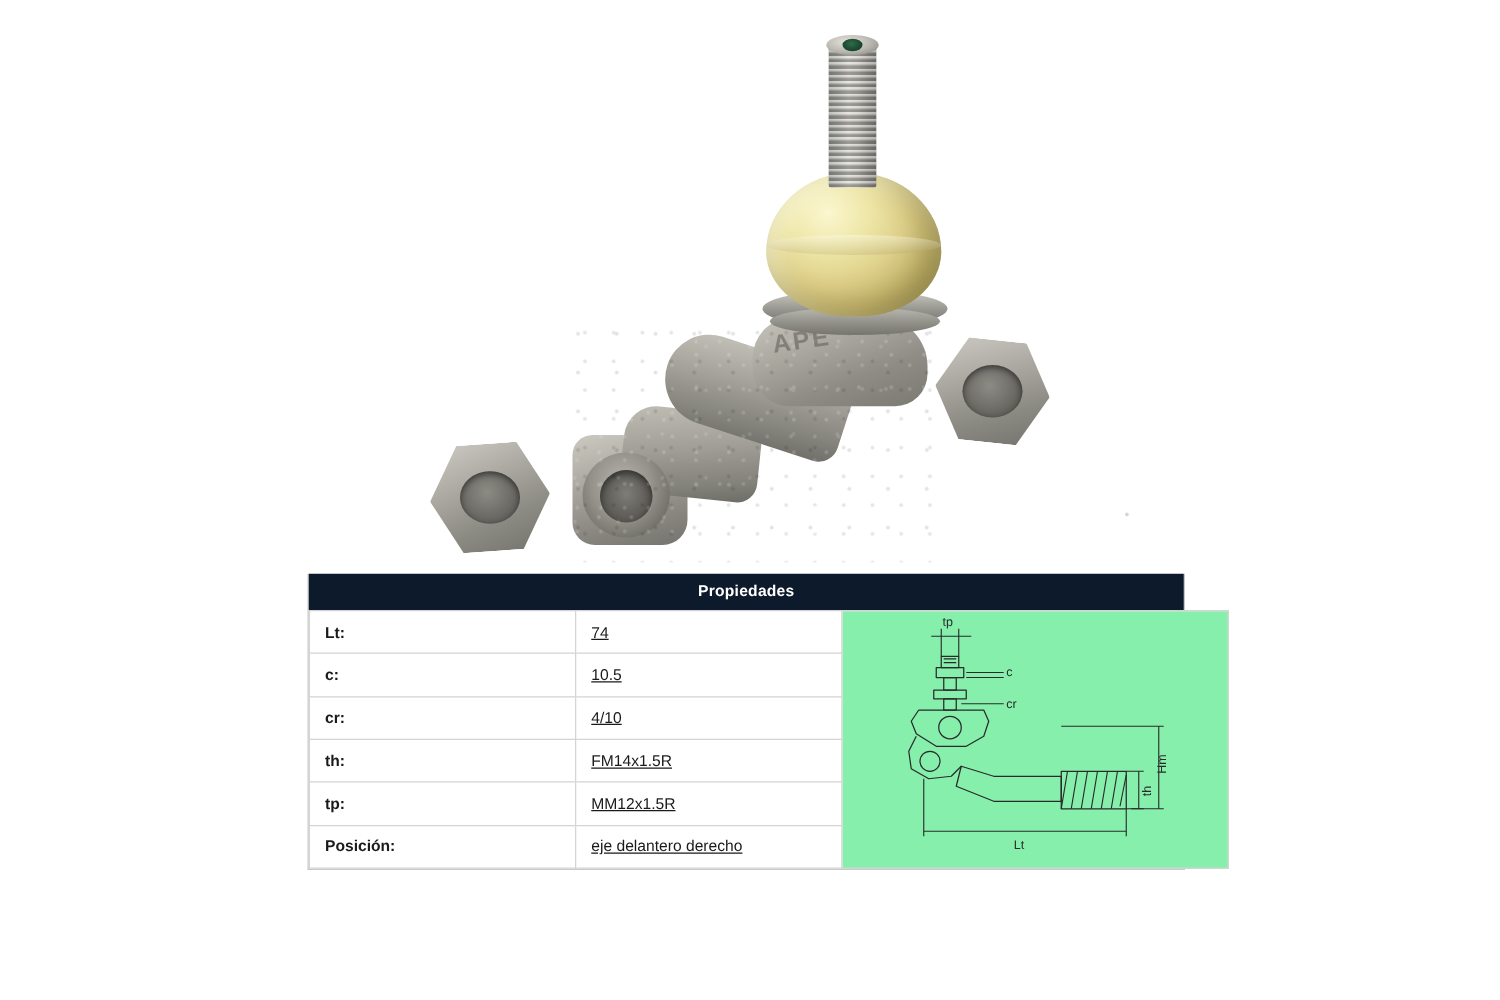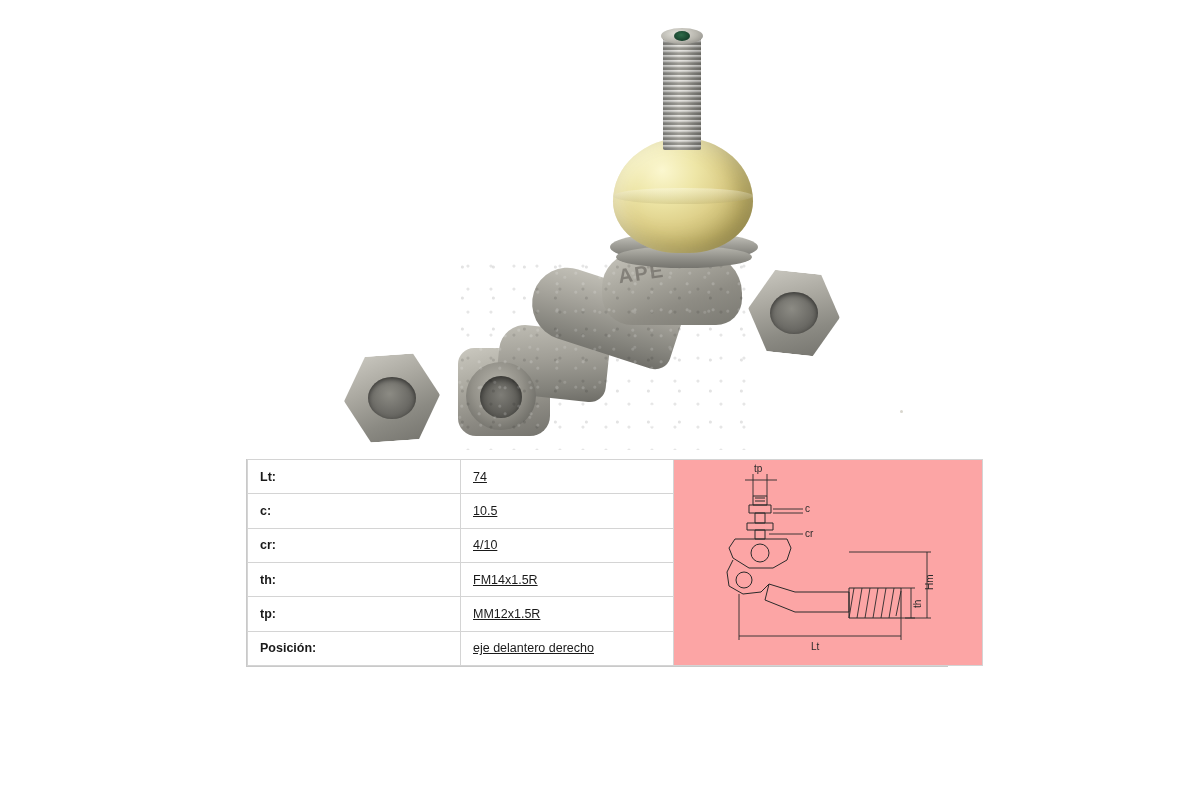--- a/index.html
+++ b/index.html
@@ -264,21 +264,21 @@
     padding: 0 0 0 12px;
     vertical-align: middle;
   }
   td.k { width: 200px; font-weight: bold; }
   td.v { width: 200px; font-weight: normal; text-decoration: underline; }
   td.diagram-cell {
     width: 296px;
     padding: 0;
     text-align: left;
     vertical-align: middle;
-    background: #fca5a5;
+    background: #86efac;
   }
   .diagram-cell svg { display: block; margin: 0 auto; }
 </style>
 </head>
 <body>
 
 <div class="photo-area">
   <div class="part-stage">
 
     <div class="nut nut-left"></div>
@@ -305,20 +305,21 @@
       <div class="stud-threads"></div>
     </div>
     <div class="stud-top"></div>
     <div class="stud-hole"></div>
 
     <div class="speck"></div>
   </div>
 </div>
 
 <div class="table-wrap">
+  <div class="table-header">Propiedades</div>
 
   <table class="props">
     <tbody>
         <tr>
       <td class="k">Lt:</td>
       <td class="v">74</td>
       <td class="diagram-cell" rowspan="6">
         <svg width="270" height="205" viewBox="0 0 270 205" xmlns="http://www.w3.org/2000/svg">
           <g stroke="#2a2a2a" fill="none" stroke-width="1" stroke-linejoin="round">
 

